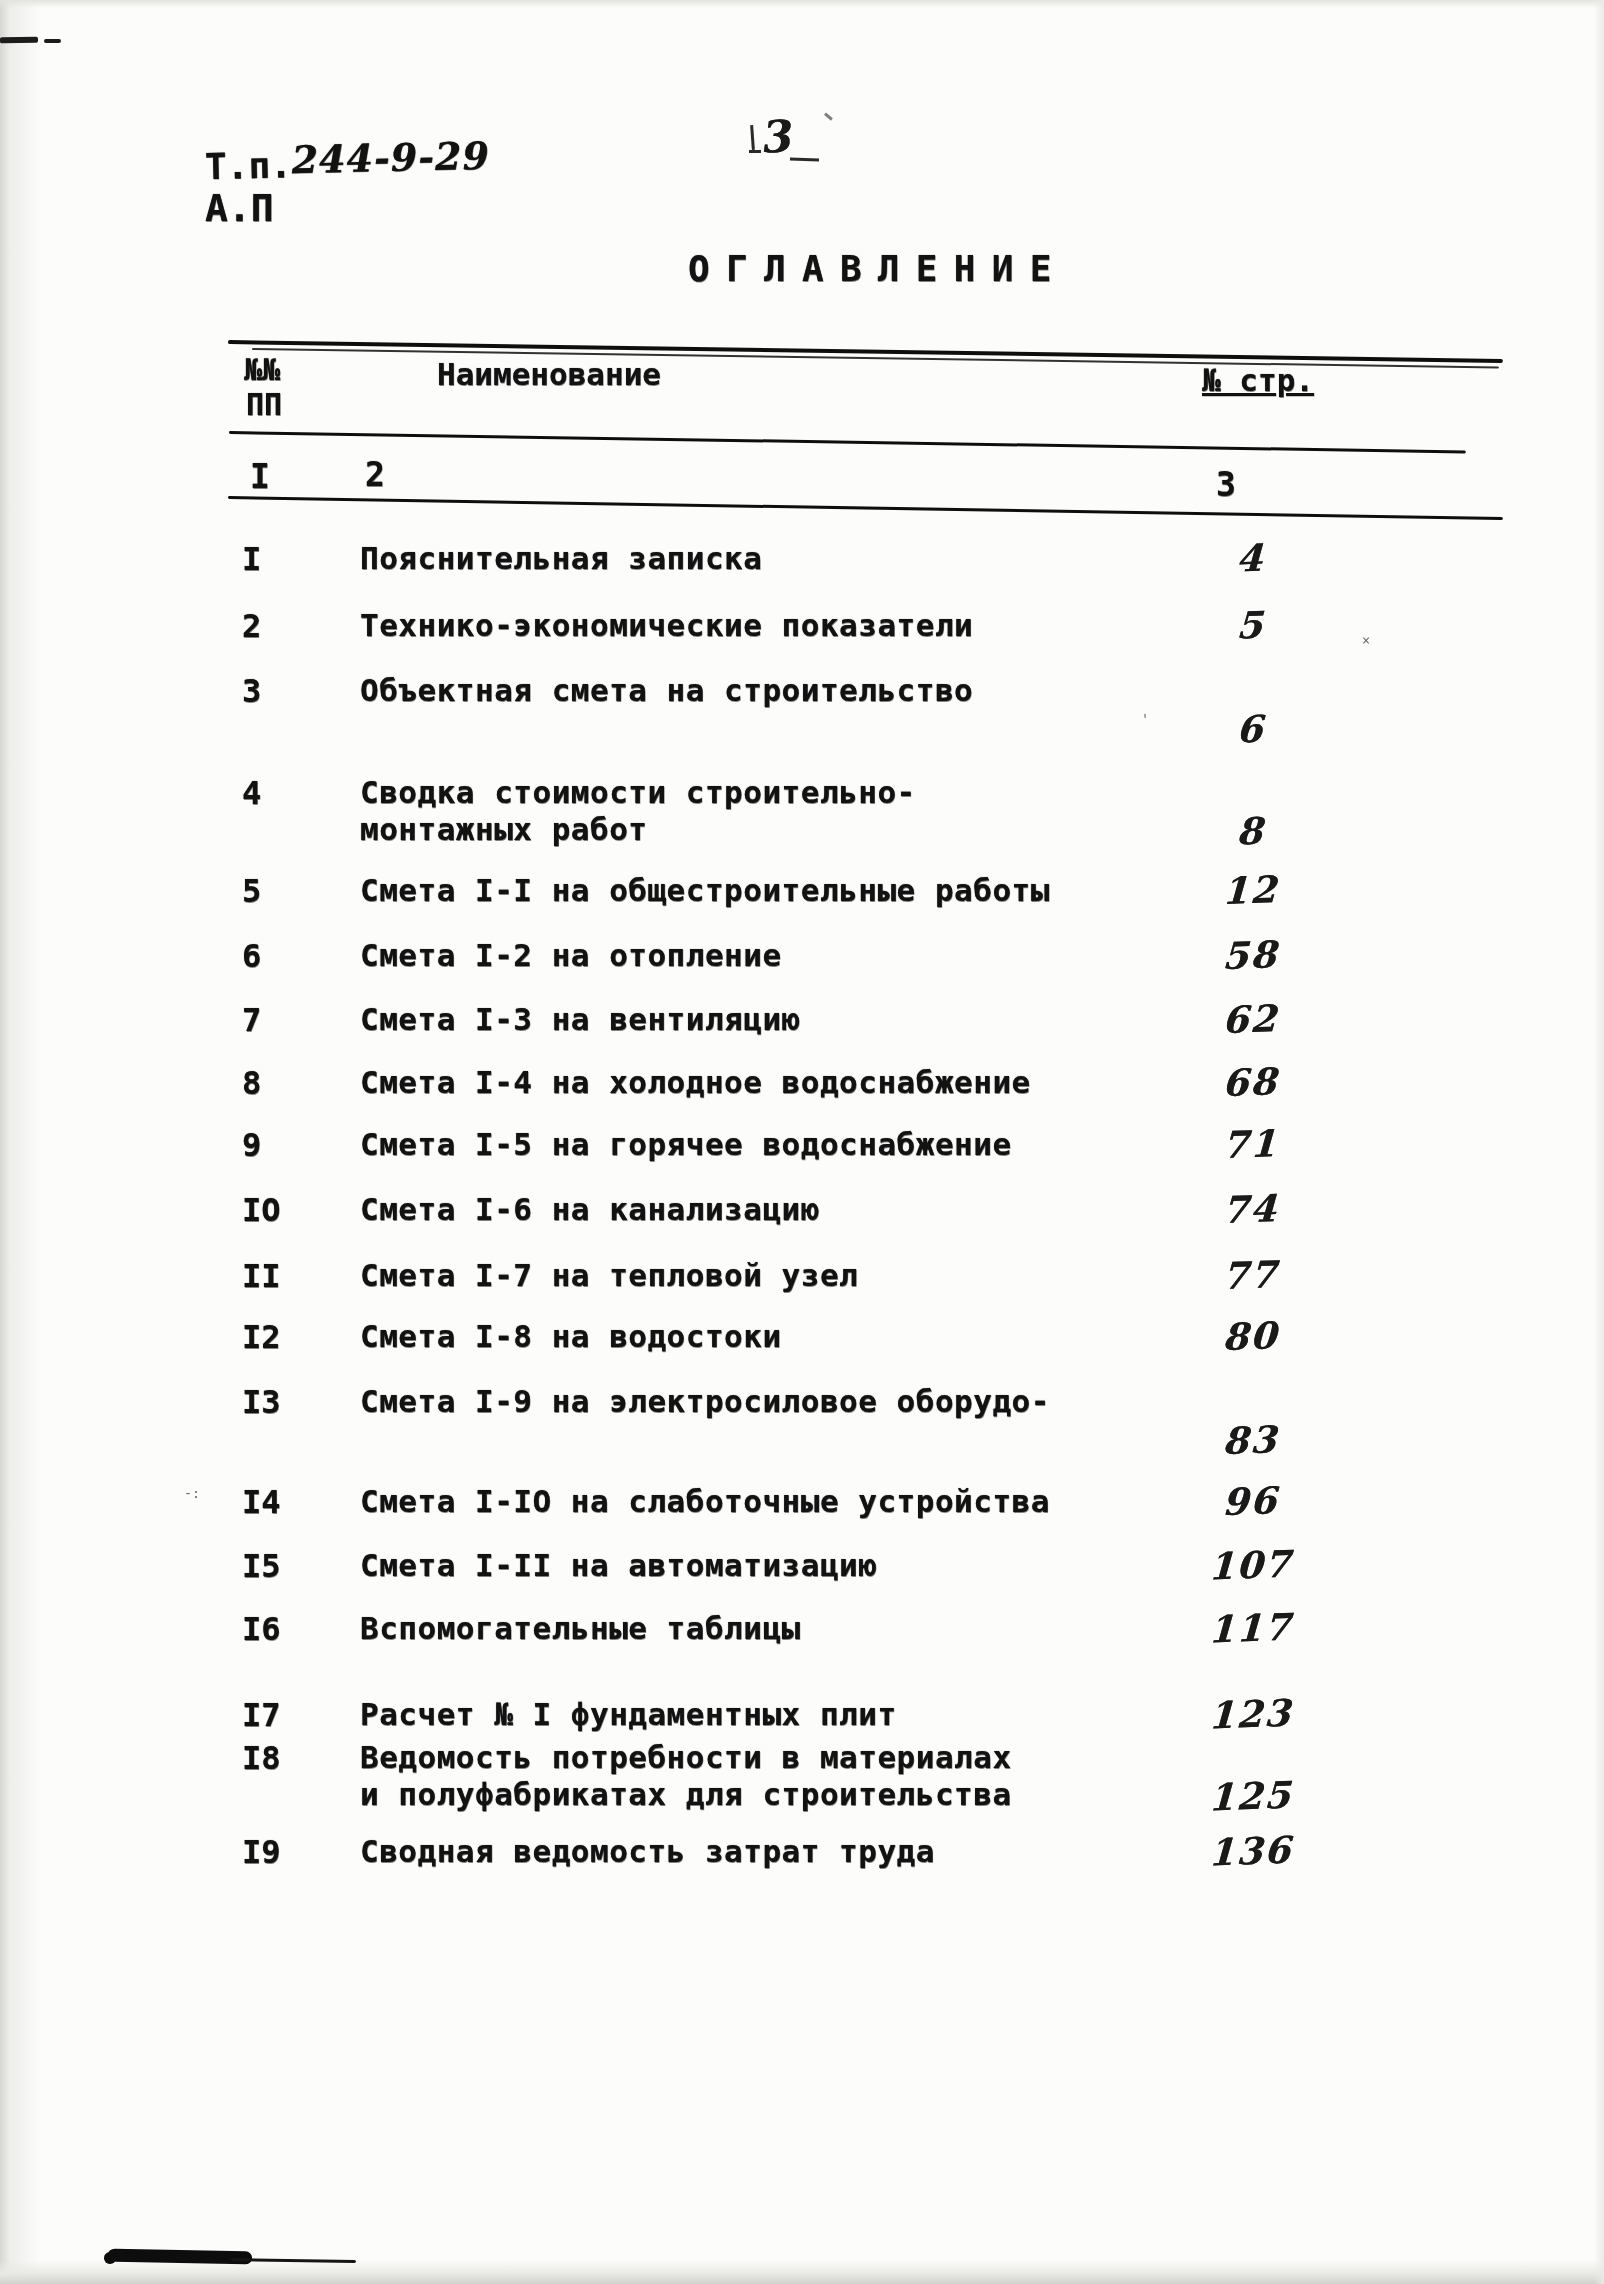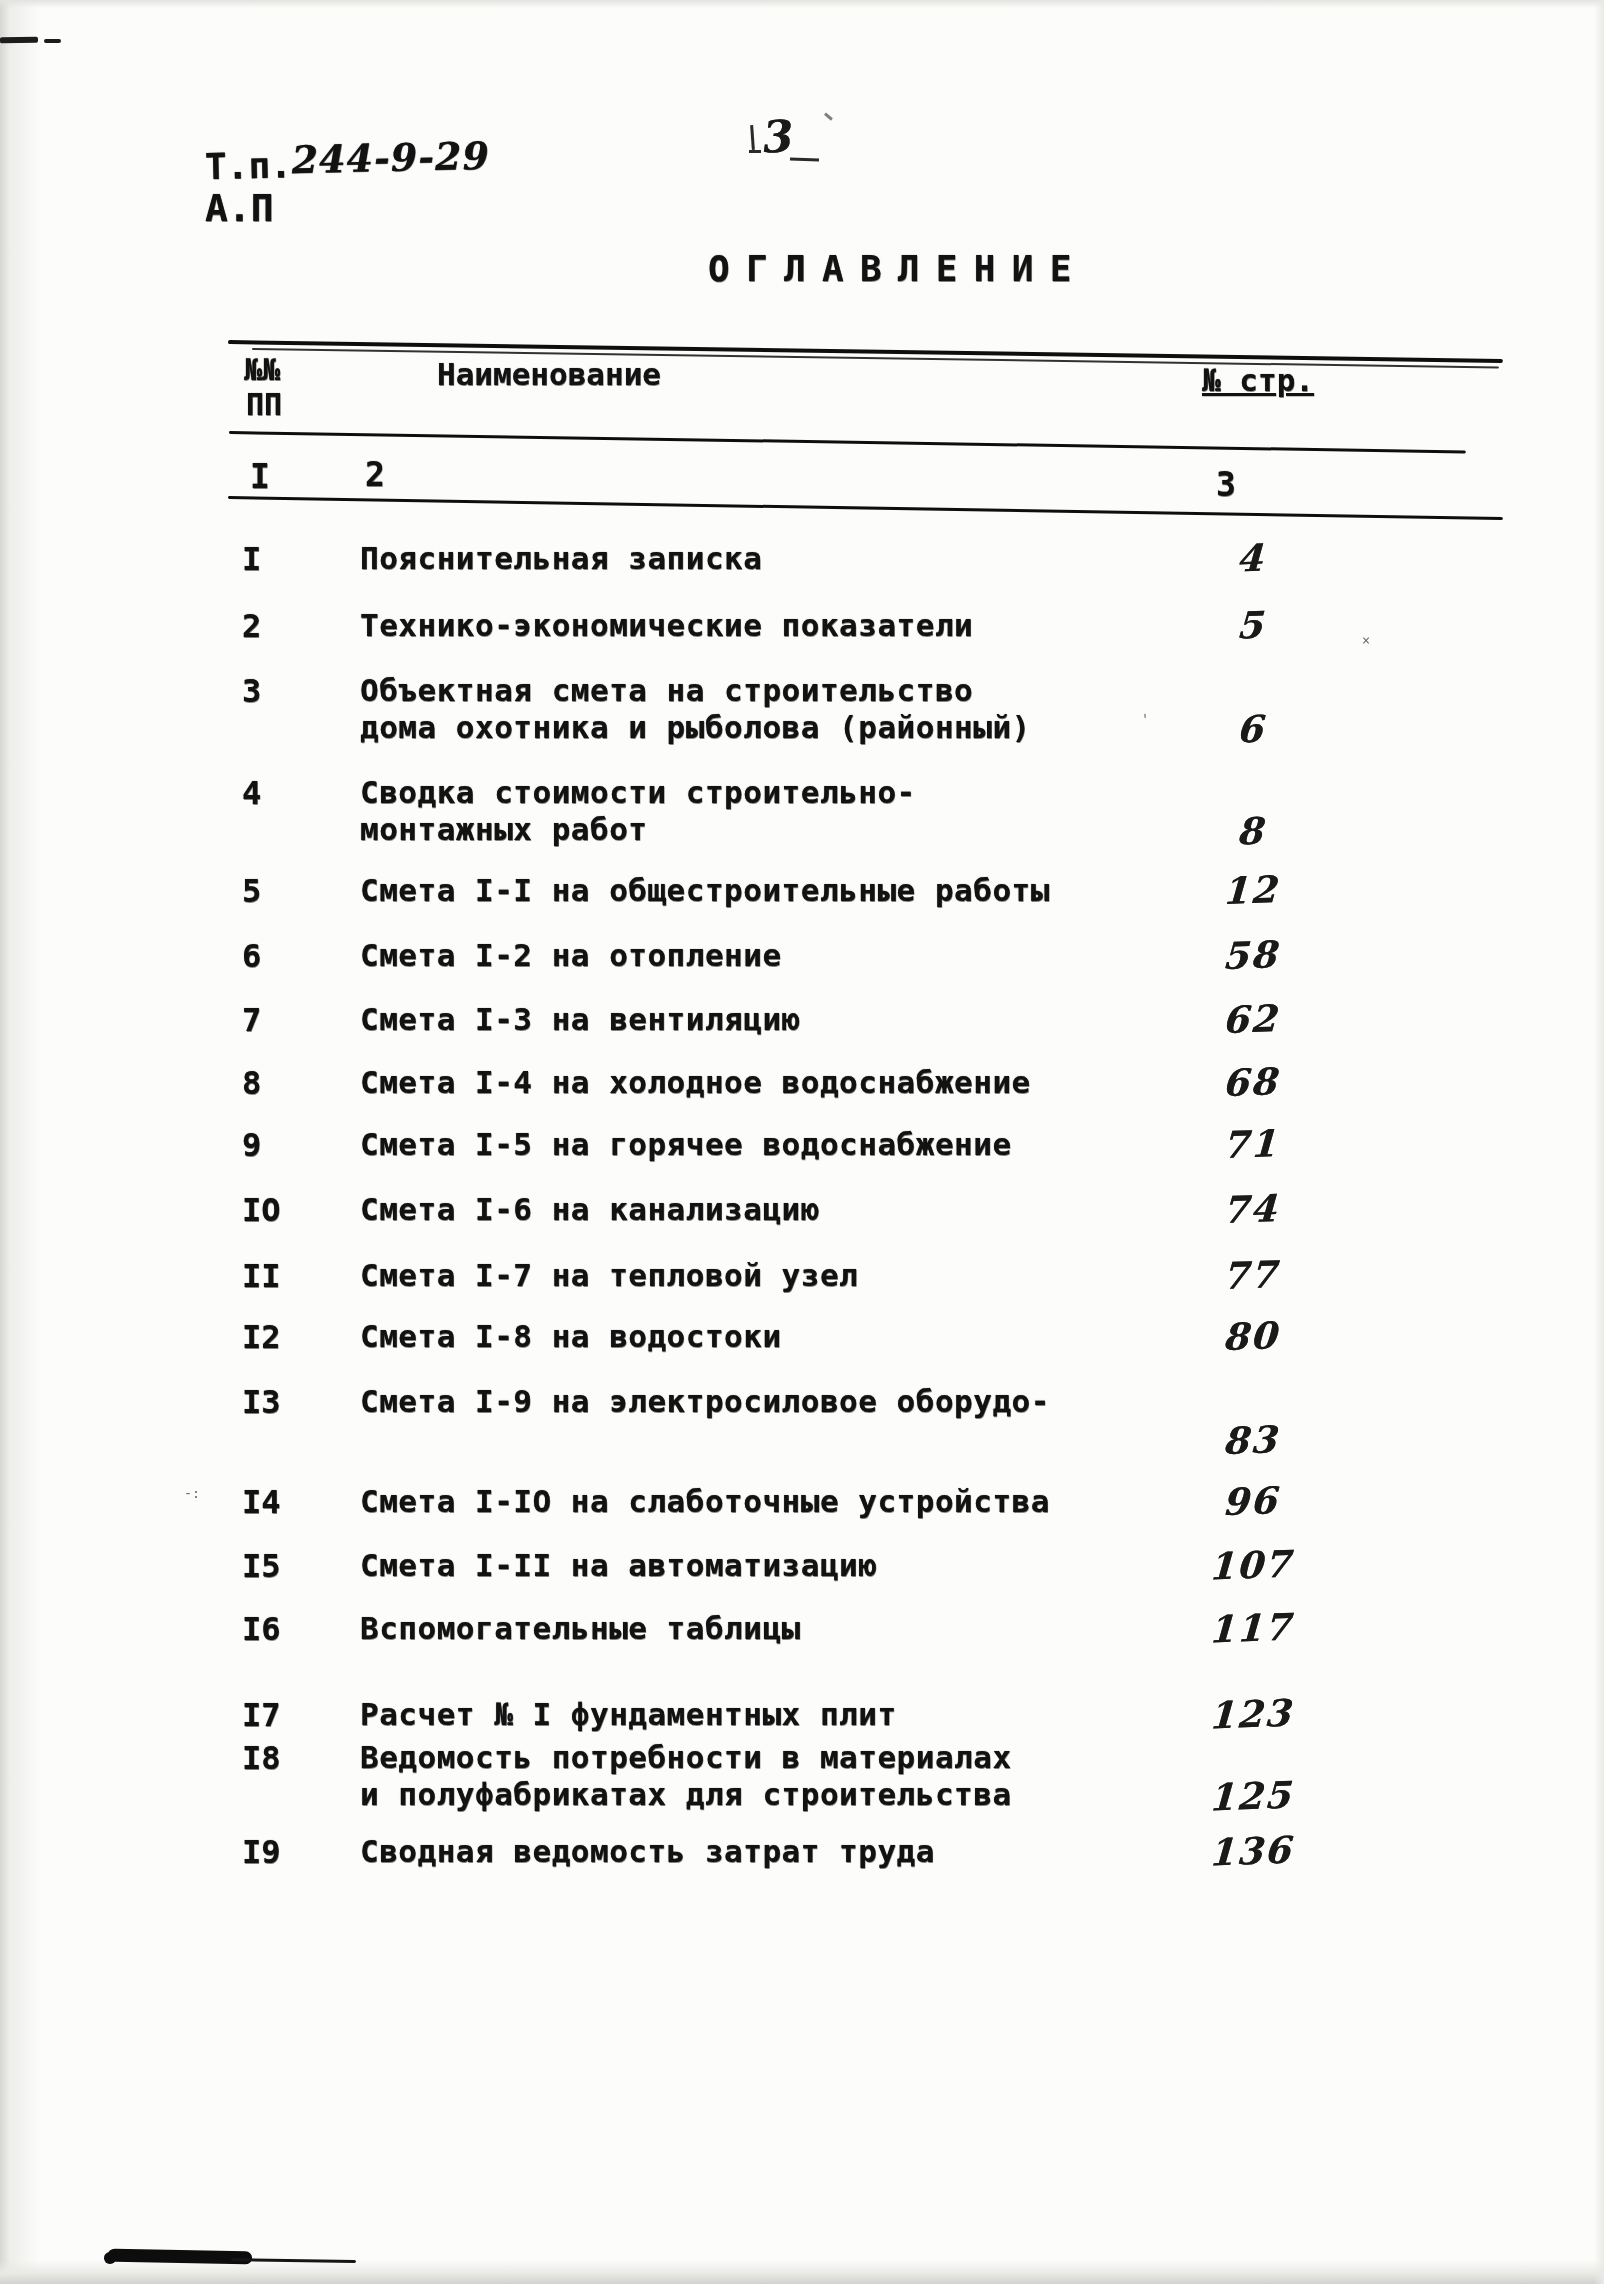--- a/index.html
+++ b/index.html
@@ -41,21 +41,21 @@
     text-shadow:0 0 0.5px rgba(0,0,0,.7);
     white-space:nowrap;
   }
   
   .doc-code{position:absolute;left:205px;top:140px;font-size:36px;transform:rotate(-1.3deg);}
   .doc-code .num{font-family:"DejaVu Serif",serif;font-style:italic;font-weight:700;font-size:38px;
     position:relative;top:-3.8px;letter-spacing:1px;}
   .doc-code2{position:absolute;left:205px;top:186px;font-size:38px;}
   .sheet-num{position:absolute;left:763px;top:111px;font-size:44px;transform:rotate(-3deg);letter-spacing:1.9px;}
   .tick{position:absolute;background:#2a2a2a;}
-  .title{position:absolute;left:688px;top:248px;font-size:36px;letter-spacing:16.3px;margin-left:20px;}
+  .title{position:absolute;left:688px;top:248px;font-size:36px;letter-spacing:16.3px;}
   
   .rule{position:absolute;background:#0e0e0e;transform-origin:left center;border-radius:1.9px;}
   
   .th{position:absolute;font-size:30px;}
   .colnum{position:absolute;font-size:33px;}
   
   .row{position:absolute;left:0;width:1604px;height:38px;}
   .rnum{position:absolute;left:242px;top:0;font-size:32px;}
   .rline{position:absolute;left:360px;font-size:31px;letter-spacing:0.5px;}
   .rline1{top:0;}
@@ -113,21 +113,20 @@
     <div class="rpage hand">4</div>
   </div>
   <div class="row" style="top:607px;">
     <div class="rnum typed">2</div>
     <div class="rline rline1 typed">Технико-экономические показатели</div>
     <div class="rpage hand">5</div>
   </div>
   <div class="row dbl" style="top:672px;">
     <div class="rnum typed">3</div>
     <div class="rline rline1 typed">Объектная смета на строительство</div>
-    <div class="rline rline2 typed">дома охотника и рыболова (районный)</div>
     <div class="rpage hand">6</div>
   </div>
   <div class="row dbl" style="top:774px;">
     <div class="rnum typed">4</div>
     <div class="rline rline1 typed">Сводка стоимости строительно-</div>
     <div class="rline rline2 typed">монтажных работ</div>
     <div class="rpage hand">8</div>
   </div>
   <div class="row" style="top:872px;">
     <div class="rnum typed">5</div>

